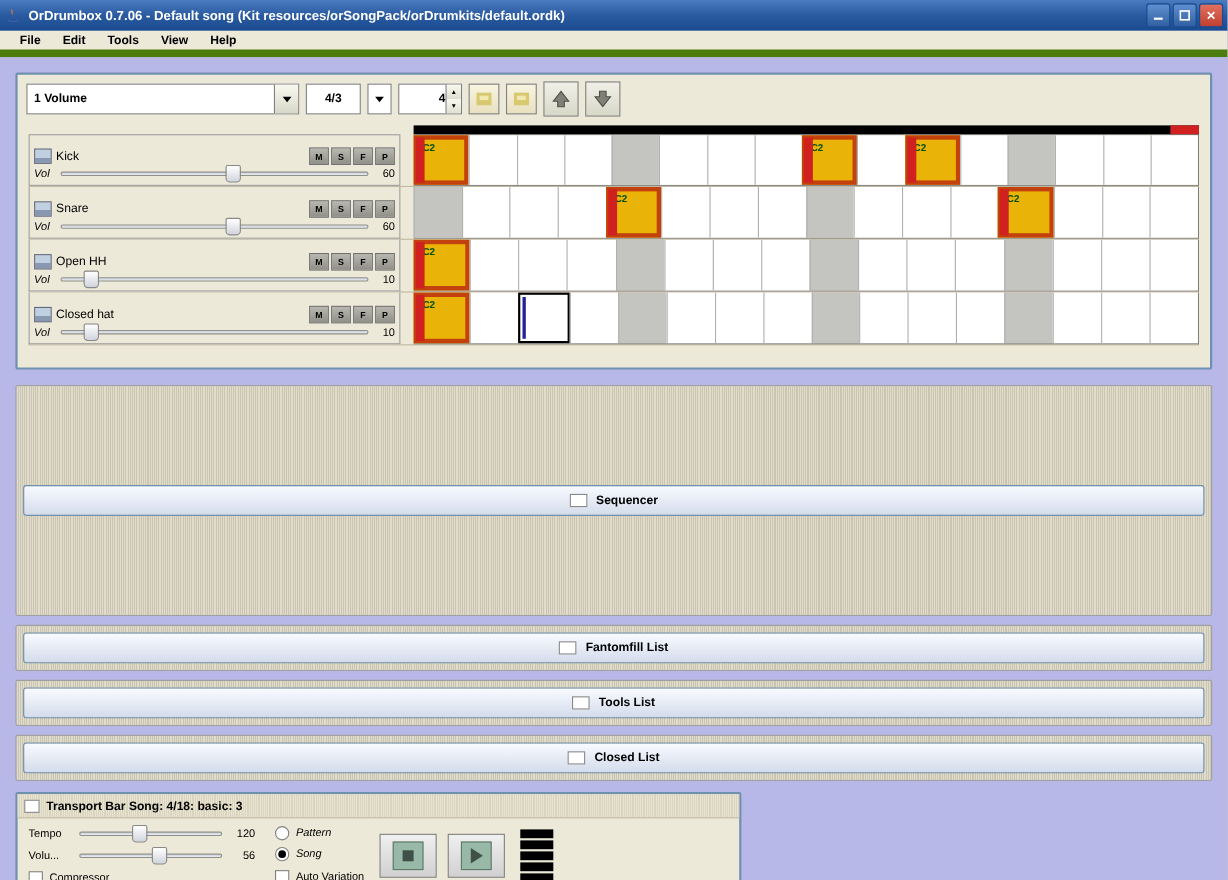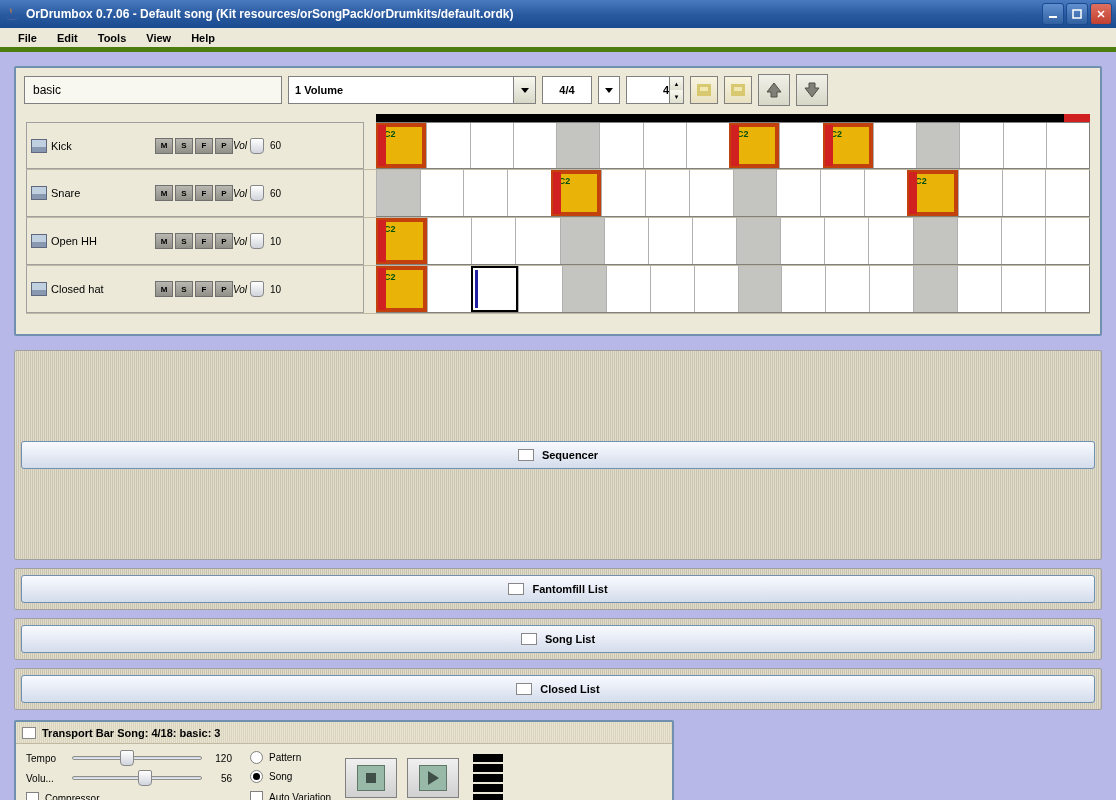--- a/index.html
+++ b/index.html
@@ -8,21 +8,21 @@
 
 .titlebar { height: 28px; background: linear-gradient(180deg, #4a7ac0 0%, #2a5aa0 50%, #1a4a90 100%); display: flex; align-items: center; padding: 0 4px; color: #fff; font-weight: bold; font-size: 12px; }
 .titlebar .java-icon { width: 16px; height: 16px; margin-right: 6px; }
 .titlebar .title-text { flex: 1; }
 .titlebar .win-btn { width: 22px; height: 22px; margin-left: 2px; border: 1px solid #1a4a90; border-radius: 3px; display: flex; align-items: center; justify-content: center; cursor: pointer; }
 .win-min { background: linear-gradient(180deg, #6090d0, #3060a0); }
 .win-max { background: linear-gradient(180deg, #6090d0, #3060a0); }
 .win-close { background: linear-gradient(180deg, #e07060, #c04030); }
 
 
-.menubar { height: 24px; background: #ece9d8; border-bottom: 5px solid #4d7c0f; display: flex; align-items: center; padding: 0 8px; }
+.menubar { height: 24px; background: #ece9d8; border-bottom: 7px solid #4d7c0f; display: flex; align-items: center; padding: 0 8px; }
 .menubar-item { padding: 3px 10px; cursor: pointer; font-weight: bold; }
 
 
 .content { background: #b8b8e8; height: calc(800px - 52px); padding: 14px; }
 
 
 .panel { background: #ece9d8; border: 2px solid #7090b0; border-radius: 2px; position: relative; }
 .panel-header { height: 22px; display: flex; align-items: center; padding: 0 6px; background: repeating-linear-gradient(90deg, #e8e4d0 0, #e8e4d0 1px, #d8d4c0 1px, #d8d4c0 2px); font-weight: bold; border-bottom: 1px solid #c0b8a0; position: relative; }
 .panel-header .mini-icon { width: 14px; height: 12px; border: 1px solid #888; background: #fff; margin-right: 6px; }
 .panel-maximize { position: absolute; right: 4px; top: 2px; width: 16px; height: 16px; cursor: pointer; font-size: 10px; }
@@ -42,21 +42,21 @@
 .tb-btn { width: 28px; height: 28px; border: 1px solid #808080; background: linear-gradient(180deg, #f8f4e0, #e8e0c0); cursor: pointer; display: flex; align-items: center; justify-content: center; }
 .tb-arrow { width: 32px; height: 32px; border: 1px solid #808080; background: linear-gradient(180deg, #f0f0e8, #d8d8c8); cursor: pointer; display: flex; align-items: center; justify-content: center; }
 
 
 .timeline { height: 8px; background: #000; margin: 2px 10px 0 360px; position: relative; }
 .timeline .mark { position: absolute; right: 0; top: 0; width: 26px; height: 100%; background: #d02020; }
 
 
 .tracks { padding: 0 10px 20px 10px; }
 .track-row { display: flex; height: 48px; border-bottom: 1px solid #c0b8a0; }
-.track-head { width: 338px; border: 1px solid #a0a0a0; border-top: 0; background: #ece9d8; padding: 2px 4px; display: flex; flex-direction: row; justify-content: flex-start; }
+.track-head { width: 338px; border: 1px solid #a0a0a0; border-top: 0; background: #ece9d8; padding: 2px 4px; display: flex; flex-direction: column; justify-content: flex-end; }
 .track-row:first-child .track-head { border-top: 1px solid #a0a0a0; }
 .track-head-top { display: flex; align-items: center; gap: 4px; }
 .disk-icon { width: 16px; height: 14px; background: linear-gradient(180deg, #c0d0e0 60%, #8898b0 60%); border: 1px solid #606880; }
 .track-name { font-size: 11px; flex: 0 0 100px; }
 .msfp { display: flex; gap: 2px; margin-left: auto; }
 .msfp .btn { width: 18px; height: 16px; border: 1px solid #707070; background: linear-gradient(180deg, #b8b8b0, #909088); font-size: 8px; font-weight: bold; display: flex; align-items: center; justify-content: center; cursor: pointer; }
 .track-head-bot { display: flex; align-items: center; gap: 6px; font-size: 10px; }
 .vol-lbl { width: 18px; font-style: italic; }
 .slider { flex: 1; height: 16px; position: relative; }
 .slider-rail { position: absolute; top: 50%; left: 0; right: 0; height: 4px; border: 1px solid #909088; border-radius: 2px; background: linear-gradient(180deg, #c8d0e0, #e8ecf4); transform: translateY(-50%); }
@@ -84,21 +84,21 @@
 .transport { width: 660px; margin-top: 10px; }
 .transport-body { padding: 6px 10px 10px 10px; display: flex; align-items: center; gap: 14px; }
 .tp-sliders { display: flex; flex-direction: column; gap: 4px; width: 210px; }
 .tp-slider-row { display: flex; align-items: center; gap: 6px; font-size: 10px; }
 .tp-slider-row .lbl { width: 40px; }
 .tp-slider-row .slider { width: 130px; flex: 0 0 130px; }
 .tp-slider-row .val { width: 24px; text-align: right; }
 .checkbox-row { display: flex; align-items: center; gap: 6px; margin-top: 2px; font-size: 10px; }
 .checkbox { width: 13px; height: 13px; border: 1px solid #808080; background: #fff; cursor: pointer; display: flex; align-items: center; justify-content: center; }
 .tp-modes { display: flex; flex-direction: column; gap: 6px; font-size: 10px; }
-.radio-row { display: flex; align-items: center; gap: 6px; }
+.radio-row { display: flex; align-items: center; gap: 6px; font-style: italic; }
 .radio { width: 13px; height: 13px; border: 1px solid #808080; border-radius: 50%; background: #fff; display: flex; align-items: center; justify-content: center; cursor: pointer; }
 .radio.checked::after { content: ""; width: 7px; height: 7px; border-radius: 50%; background: #000; }
 .tp-buttons { display: flex; gap: 10px; }
 .tp-big { width: 52px; height: 40px; border: 1px solid #808080; background: linear-gradient(180deg, #f0f0f0, #d0d0d0); cursor: pointer; display: flex; align-items: center; justify-content: center; }
 .tp-big .inner { width: 28px; height: 26px; background: #98b8a8; border: 1px solid #607868; display: flex; align-items: center; justify-content: center; }
 .stop-sq { width: 10px; height: 10px; background: #405048; }
 .play-tri { width: 0; height: 0; border-top: 7px solid transparent; border-bottom: 7px solid transparent; border-left: 11px solid #405048; }
 .tp-meters { display: flex; flex-direction: column; gap: 2px; }
 .tp-meters div { width: 30px; height: 8px; background: #000; }
 </style>
@@ -134,29 +134,28 @@
   <div class="menubar-item">Tools</div>
   <div class="menubar-item">View</div>
   <div class="menubar-item">Help</div>
 </div>
 
 <div class="content">
 
   <div class="panel">
 
     <div class="editor-toolbar">
-      <input class="text-input name" value="basic" style="">
       <div class="dropdown main">
         <span>1 Volume</span>
         <div class="dd-btn">
             <div class="dd-arrow"></div>
           </div>
       </div>
       <div class="dropdown ts" style="width:50px">
-        <span>4/4</span>
+        <span>4/3</span>
       </div>
       <div class="dropdown ts" style="width:22px;padding:0">
           <div class="dd-arrow"></div>
         </div>
       <div class="spinner-box">
         <span>4</span>
         <div class="spinner-btns">
             <div>▲</div>
             <div>▼</div>
           </div>
@@ -376,21 +375,21 @@
       </div>
       <div class="tab-wrap">
         <div class="tab-btn">
           <div class="mini-icon2"></div>
           <span>Fantomfill List</span>
         </div>
       </div>
       <div class="tab-wrap">
         <div class="tab-btn">
           <div class="mini-icon2"></div>
-          <span>Song List</span>
+          <span>Tools List</span>
         </div>
       </div>
       <div class="tab-wrap">
         <div class="tab-btn">
           <div class="mini-icon2"></div>
           <span>Closed List</span>
         </div>
       </div>
     </div>
 

